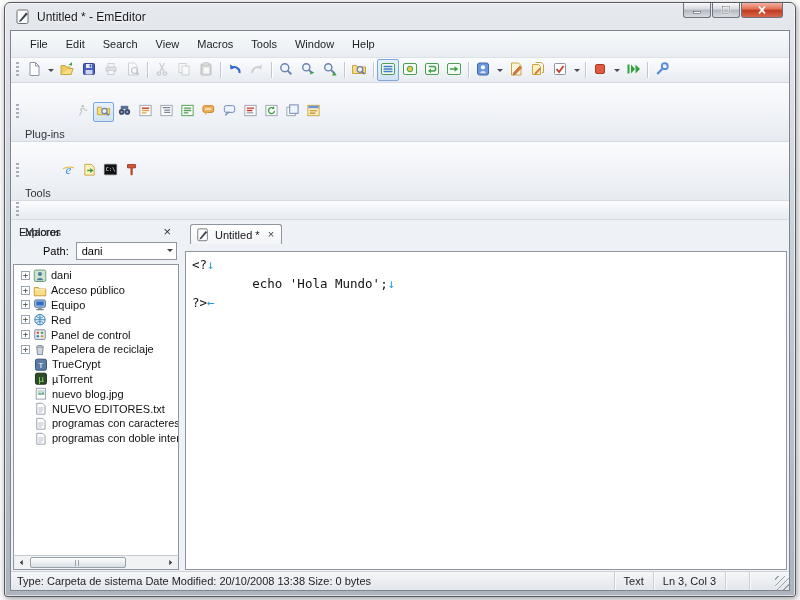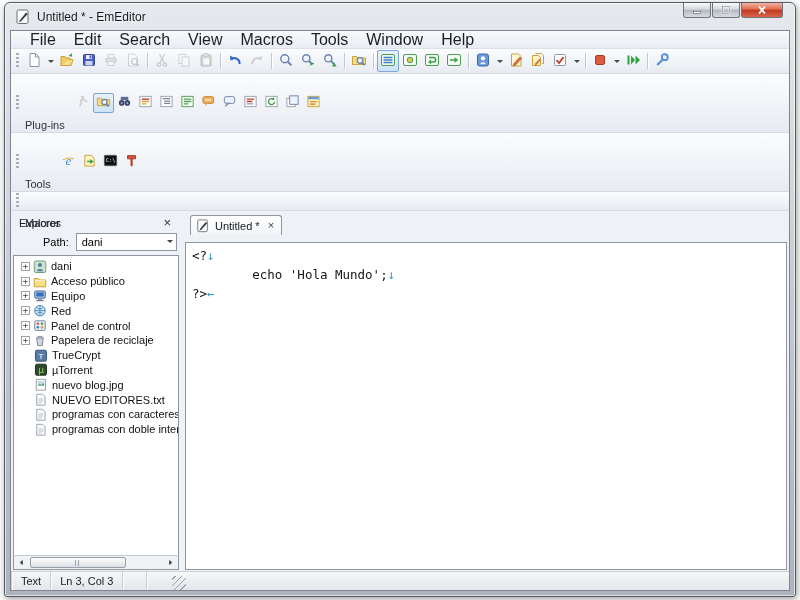--- a/index.html
+++ b/index.html
@@ -28,22 +28,22 @@
   }
   .win-btn.close { width:42px; background:linear-gradient(#f4b3a4,#e06b4e 45%,#c03a1f 50%,#d8654a); }
   
   .window-body {
     position:absolute; left:5px; right:5px; top:27px; bottom:5px;
     background:#eef1f5; border:1px solid #81868e;
     display:flex; flex-direction:column; overflow:hidden;
   }
   
   .menubar {
-    height:18px; flex:none; display:flex; align-items:center; padding-left:10px;
-    background:linear-gradient(#f8fafc,#e9edf2); border-bottom:1px solid #dde1e7; font-size:16px;
+    height:27px; flex:none; display:flex; align-items:center; padding-left:10px;
+    background:linear-gradient(#f8fafc,#e9edf2); border-bottom:1px solid #dde1e7; font-size:11px;
   }
   .menu-item { padding:2px 9px; color:#1c1e22; }
   
   .toolbar {
     flex:none; display:flex; align-items:center; padding:1px 3px;
     background:linear-gradient(#fbfcfe,#e7ebf1); border-bottom:1px solid #d6dae0;
   }
   .grip { width:3px; height:16px; margin:0 4px 0 2px; flex:none;
     background:repeating-linear-gradient(to bottom,#a7afbb 0 2px,transparent 2px 4px); }
   .tb-label { font-size:11px; color:#2e3238; padding:0 7px 0 2px;margin-top:44px; }
@@ -607,20 +607,21 @@
             </span>
             <span class="tab-label">Untitled *</span>
             <button class="tab-close">×</button>
           </span>
         </div>
         <div class="editor" id="editor"><div><span>&lt;?</span><span class="nl-mark">↓</span></div><div><span>        echo 'Hola Mundo';</span><span class="nl-mark">↓</span></div><div><span>?&gt;</span><span class="nl-mark">←</span></div></div>
       </div>
     </div>
 
     <div class="statusbar">
+      <span class="status-left">Type: Carpeta de sistema Date Modified: 20/10/2008 13:38 Size: 0 bytes</span>
       <span id="status-cells" style="display:flex;align-items:stretch;">
           <span class="status-cell">Text</span>
           <span class="status-cell">Ln 3, Col 3</span>
           <span class="status-cell empty"></span>
           <span class="status-cell empty"></span>
         </span>
       <span class="resize-grip"></span>
     </div>
   </div>
 </div>

